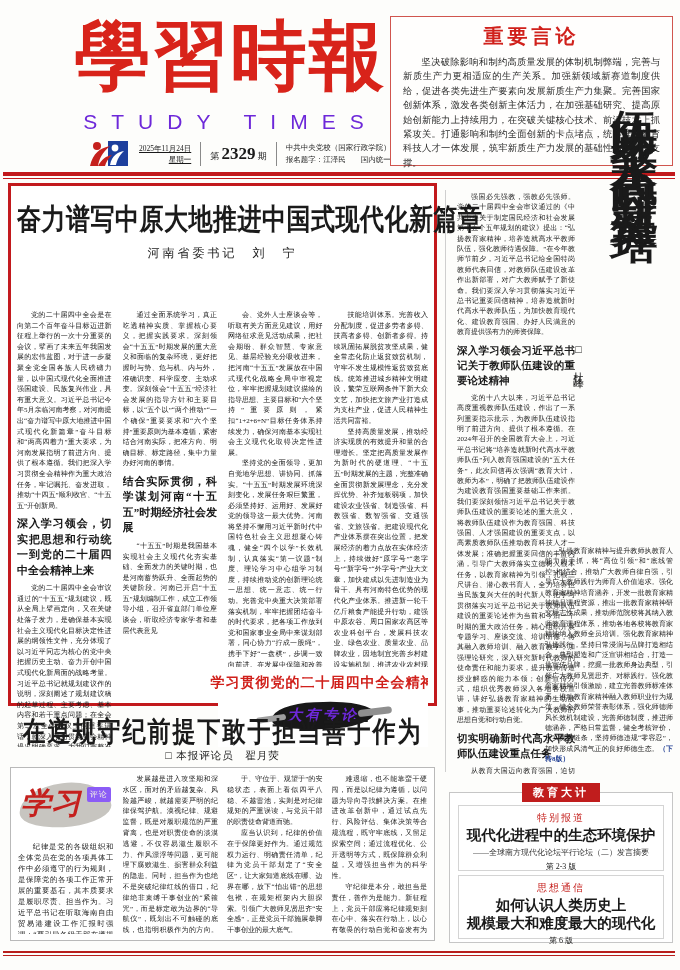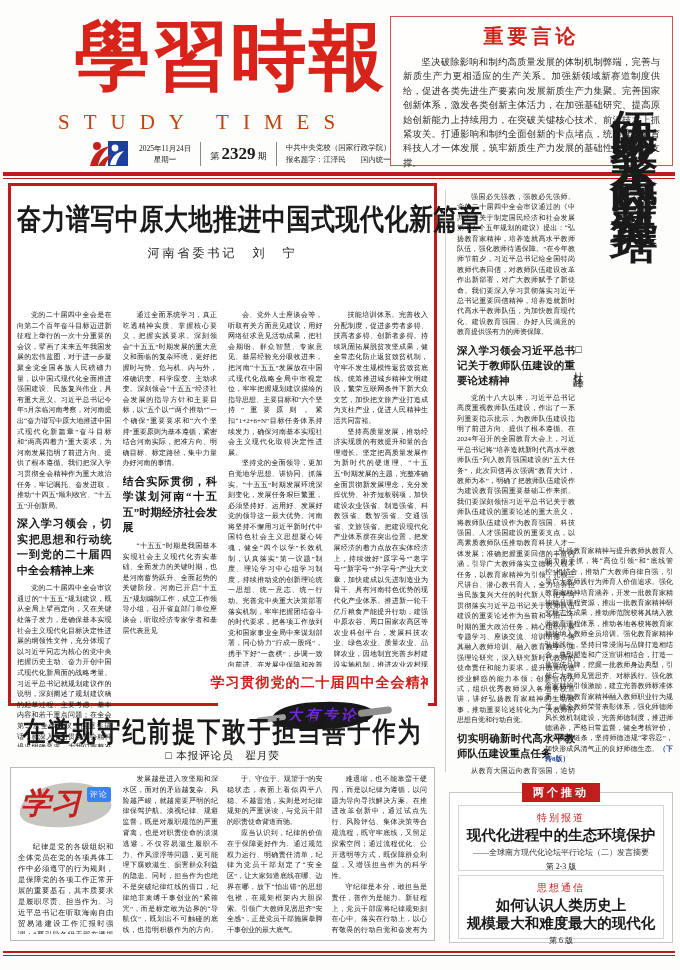--- a/index.html
+++ b/index.html
@@ -3,26 +3,26 @@
 <meta charset="utf-8">
 <style>
   * { margin:0; padding:0; box-sizing:border-box; }
   body { background:#e9e7e3; font-family:"Liberation Serif", serif; }
   .page { position:relative; width:680px; height:970px; margin:0 auto; background:#fdfdfb; overflow:hidden; color:#1a1a1a; }
 
   
   .mast-title { position:absolute; left:58px; top:4px; width:345px; text-align:center;
     font-size:76px; font-weight:900; color:#d8231a; line-height:104px; letter-spacing:2px;
     font-family:"DejaVu Serif", serif; }
-  .mast-sub { position:absolute; left:58px; top:110px; width:345px; text-align:left;
-    font-size:21px; letter-spacing:14px; color:#c2410c; font-family:Liberation Serif, serif; }
+  .mast-sub { position:absolute; left:58px; top:110px; width:345px; text-align:center;
+    font-size:21px; letter-spacing:14px; color:#6d28d9; font-family:Liberation Sans, sans-serif; }
   .infobar { position:absolute; left:88px; top:137px; width:560px; height:34px;
     display:flex; align-items:center; gap:9px; }
   .mast-logo { width:42px; height:30px; flex:0 0 auto; }
-  .date-block { font-size:7.5px; line-height:11px; text-align:center; white-space:nowrap; }
+  .date-block { font-size:7.5px; line-height:11px; text-align:right; white-space:nowrap;text-decoration:underline; }
   .vdiv { width:1px; height:24px; background:#8a8a8a; flex:0 0 auto; }
   .issue-block { white-space:nowrap; font-size:9px; }
   .issue-num { font-size:17px; font-weight:700; font-family:"Liberation Serif", serif; }
   .pub-block { font-size:7.5px; line-height:12px; white-space:nowrap; }
   .rule-top-a { position:absolute; left:3px; right:5px; top:172px; height:4px; background:#c2191c; }
   .rule-top-b { position:absolute; left:3px; right:5px; top:178px; height:1px; background:#c2191c; }
 
   
   .quotes { position:absolute; left:390px; top:16px; width:283px; height:150px;
     border:1px solid #d0554e; padding:6px 12px 4px; background:#fffefd; }
@@ -81,21 +81,21 @@
     border:1px solid #b9b9b9; padding:6px 7px; display:flex; gap:9px; overflow:hidden; background:#fff; }
   .c-col { flex:1 1 0; overflow:hidden; font-size:7px; line-height:10.8px; text-align:justify; }
   .c-col p { text-indent:2em; }
   .c-intro { font-size:7.4px; line-height:11px; color:#222; }
   .comm-logo { position:relative; width:94px; height:62px; margin:1px auto 4px; }
   .comm-logo-bg { position:absolute; left:0; top:8px; width:92px; height:44px; background:#c7c5c0;
     border-radius:50% 50% 46% 54% / 58% 62% 38% 42%; transform:rotate(-7deg); }
   .comm-logo-main { position:absolute; left:2px; top:0; width:68px; height:58px; line-height:56px;
     text-align:left; color:#c5201d; font-size:30px; font-weight:900; font-style:italic;
     font-family:"DejaVu Serif", serif; }
-  .comm-logo-badge { position:absolute; right:2px; top:12px; background:#3b82f6; color:#f1eee4;
+  .comm-logo-badge { position:absolute; right:2px; top:12px; background:#8b5cf6; color:#f1eee4;
     font-size:8px; letter-spacing:1px; padding:2px 3px; border-radius:2px; }
 
   
   .guide { position:absolute; left:449px; top:783px; width:224px; height:165px; }
   .guide-border { position:absolute; left:0; right:0; top:9px; bottom:5px; border:1px solid #c6c6c6; background:#fff; }
   .guide-tab { position:absolute; left:50%; top:0; transform:translateX(-50%); background:#c01d1d;
     color:#fff; font-size:11px; font-weight:700; letter-spacing:3px; padding:2px 11px;
     font-family:"Liberation Sans", sans-serif; white-space:nowrap; }
   .guide-box { position:absolute; left:9px; right:9px; border:1px solid #d4d4d4; text-align:center;
     padding:3px 2px; background:#fff; }
@@ -220,21 +220,21 @@
 
     </div>
     <div class="c-col">
       <p>难退缩，也不能靠蛮干硬闯，而是以纪律为遵循，以问题为导向寻找解决方案。在推进改革创新中，通过试点先行、风险评估、集体决策等合规流程，既守牢底线，又留足探索空间；通过流程优化、公开透明等方式，既保障群众利益，又增强担当作为的科学性。</p>
       <p>守纪律是本分，敢担当是责任，善作为是能力。新征程上，党员干部应将纪律规矩刻在心中、落实在行动上，以心有敬畏的行动自觉和奋发有为的实干硬功，在遵规守纪中担当作为，努力创造经得起实践、人民和历史检验的业绩。</p>
     </div>
   </div>
 
   <div class="guide">
     <div class="guide-border"></div>
-    <div class="guide-tab">两个推动</div>
+    <div class="guide-tab">教育大计</div>
     <div class="guide-box b1">
       <div class="guide-tag">特别报道</div>
       <div class="guide-title">现代化进程中的生态环境保护</div>
       <div class="guide-sub">——全球南方现代化论坛平行论坛（二）发言摘要</div>
       <div class="guide-page">第 2-3 版</div>
     </div>
     <div class="guide-box b2">
       <div class="guide-tag">思想通信</div>
       <div class="guide-title">如何认识人类历史上</div>
       <div class="guide-title">规模最大和难度最大的现代化</div>

